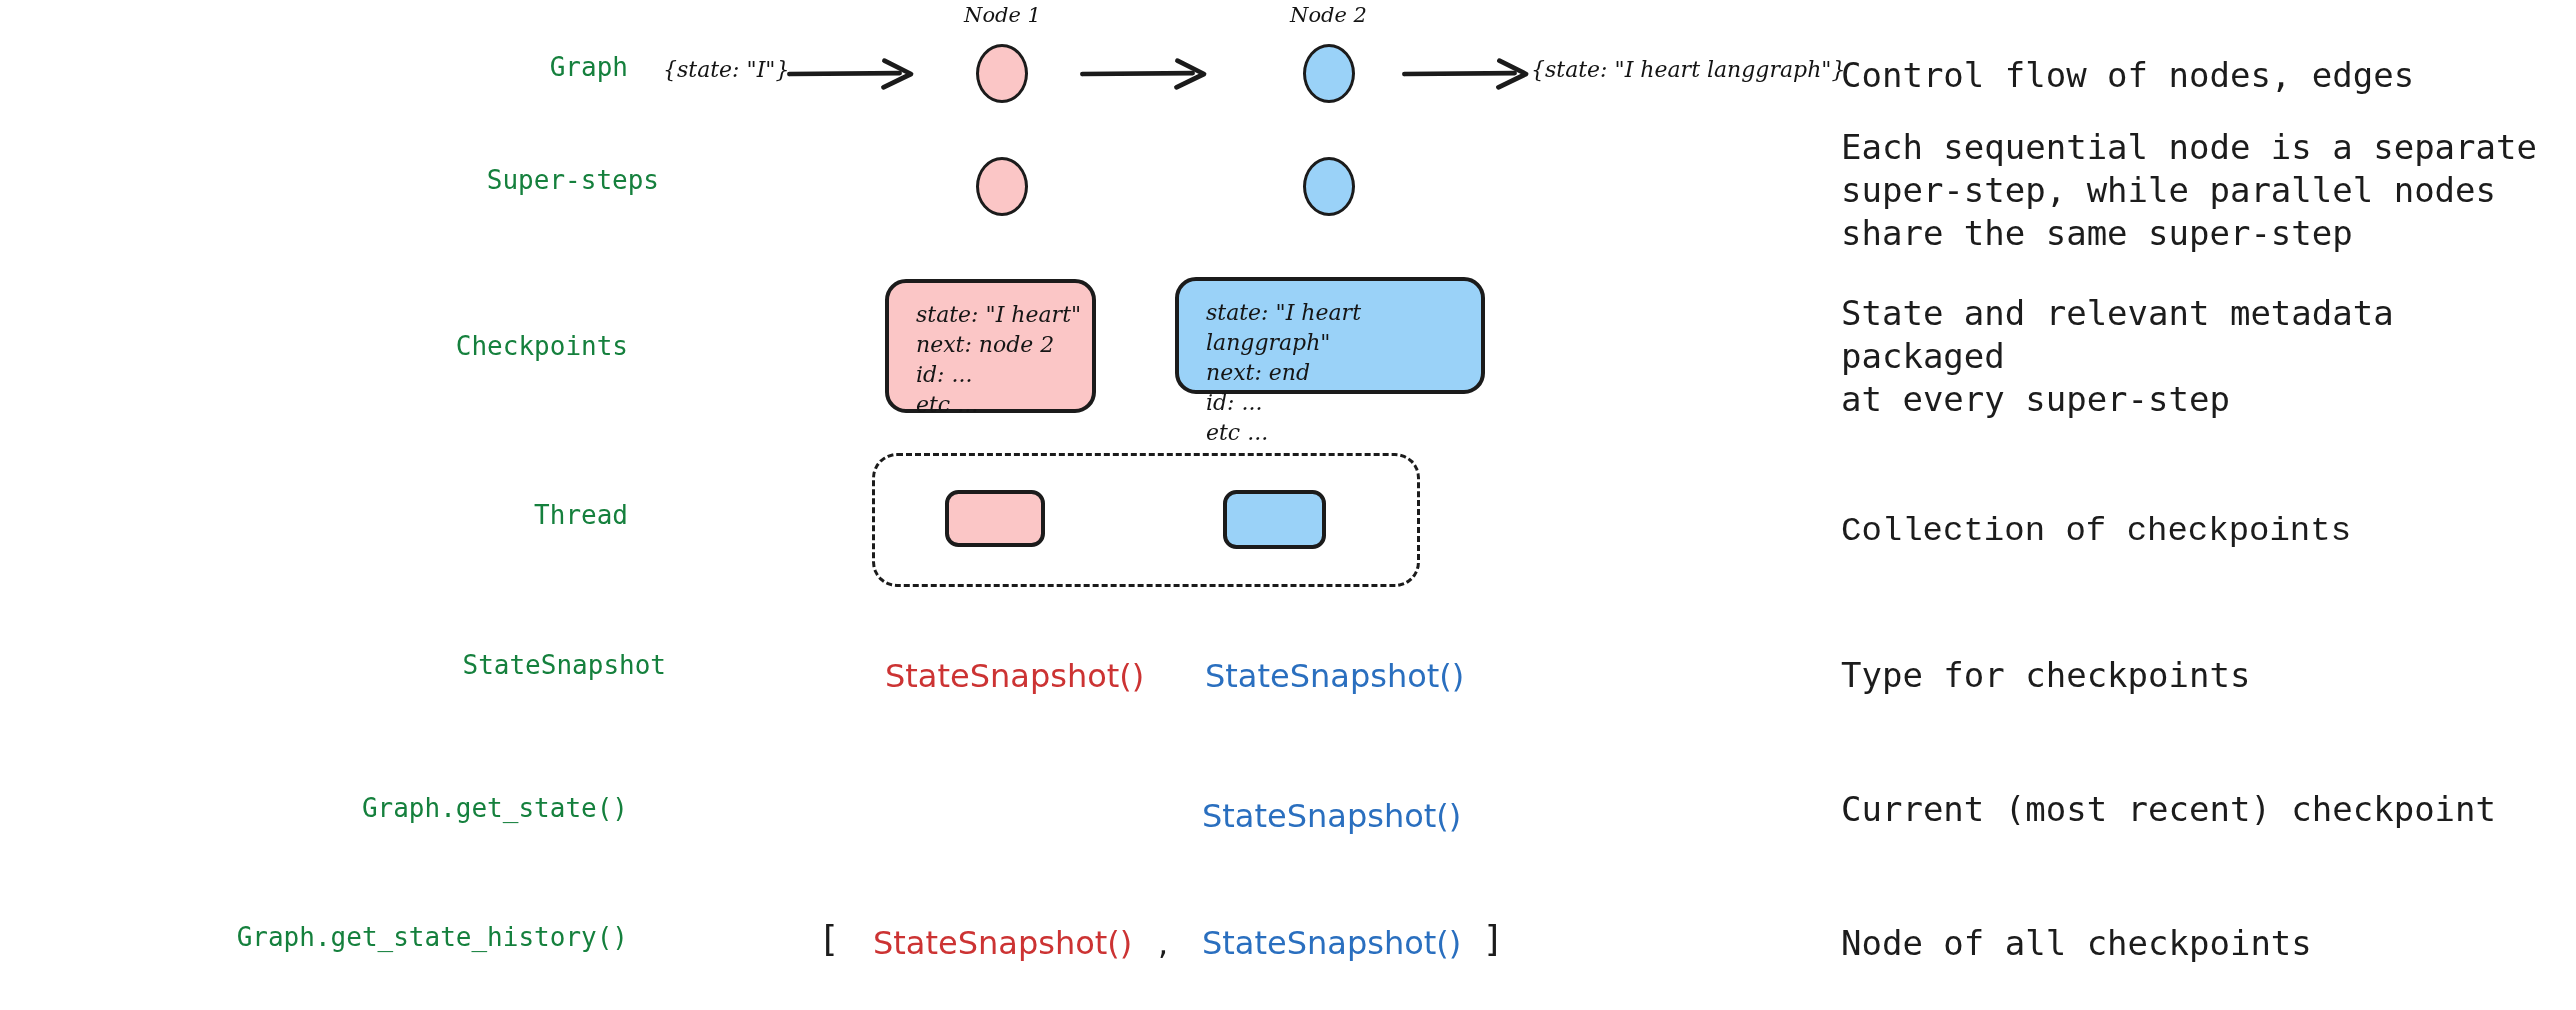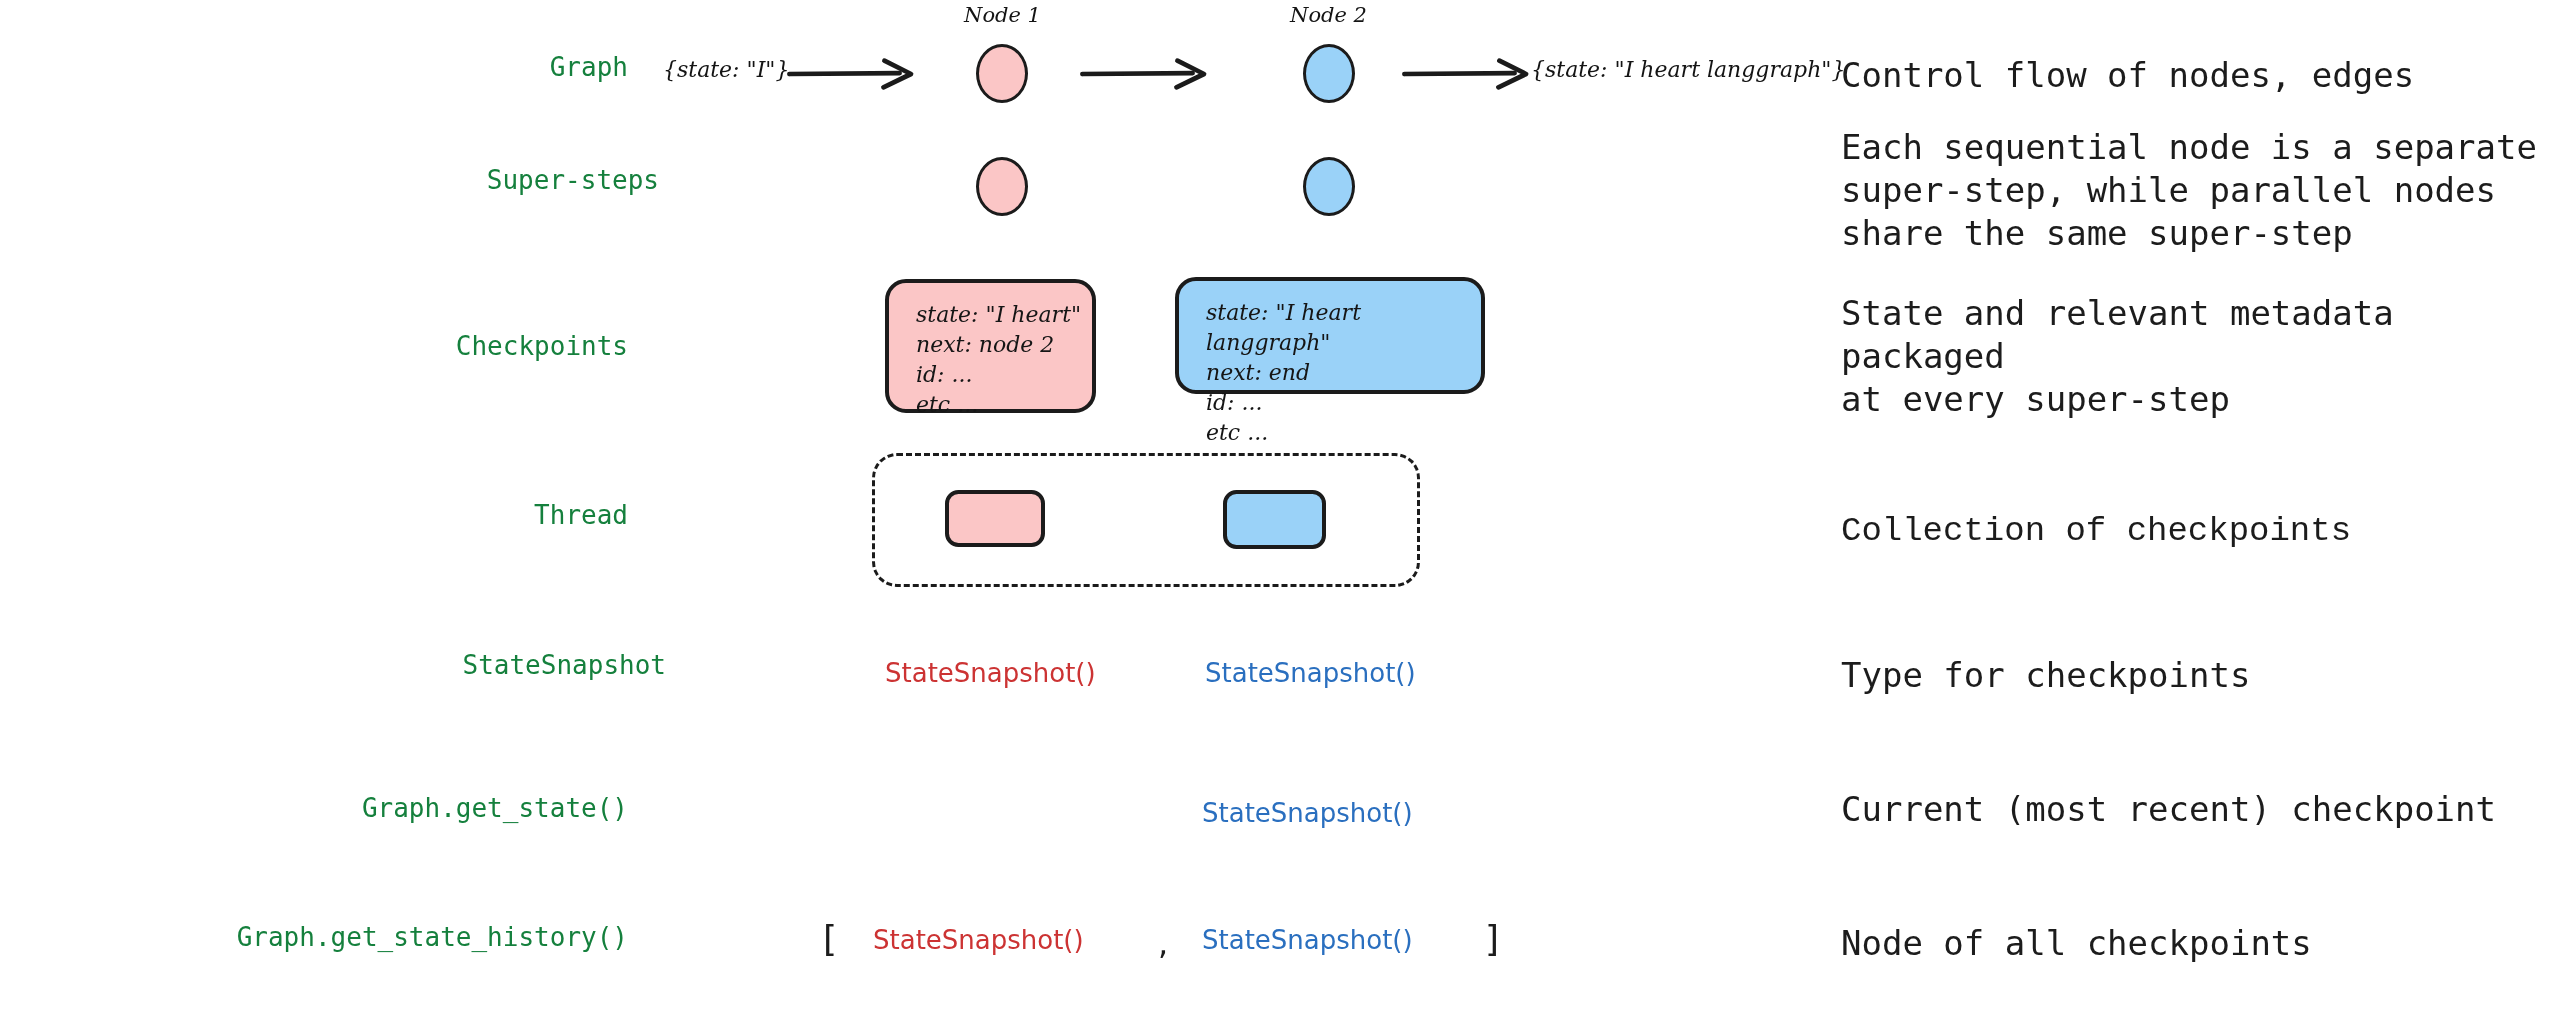--- a/index.html
+++ b/index.html
@@ -99,21 +99,21 @@
     position: absolute;
     border: 4.8px solid #1b1b1b;
     border-radius: 13.4px;
     box-sizing: border-box;
   }
 
   
   .snap {
     position: absolute;
     font-family: "DejaVu Sans", sans-serif;
-    font-size: 26px;
+    font-size: 32px;
     font-weight: 400;
     white-space: nowrap;
     line-height: 1;
   }
   .bracket {
     position: absolute;
     font-family: "DejaVu Sans", sans-serif;
     font-size: 36px;
     color: #1c1c1c;
     line-height: 1;

